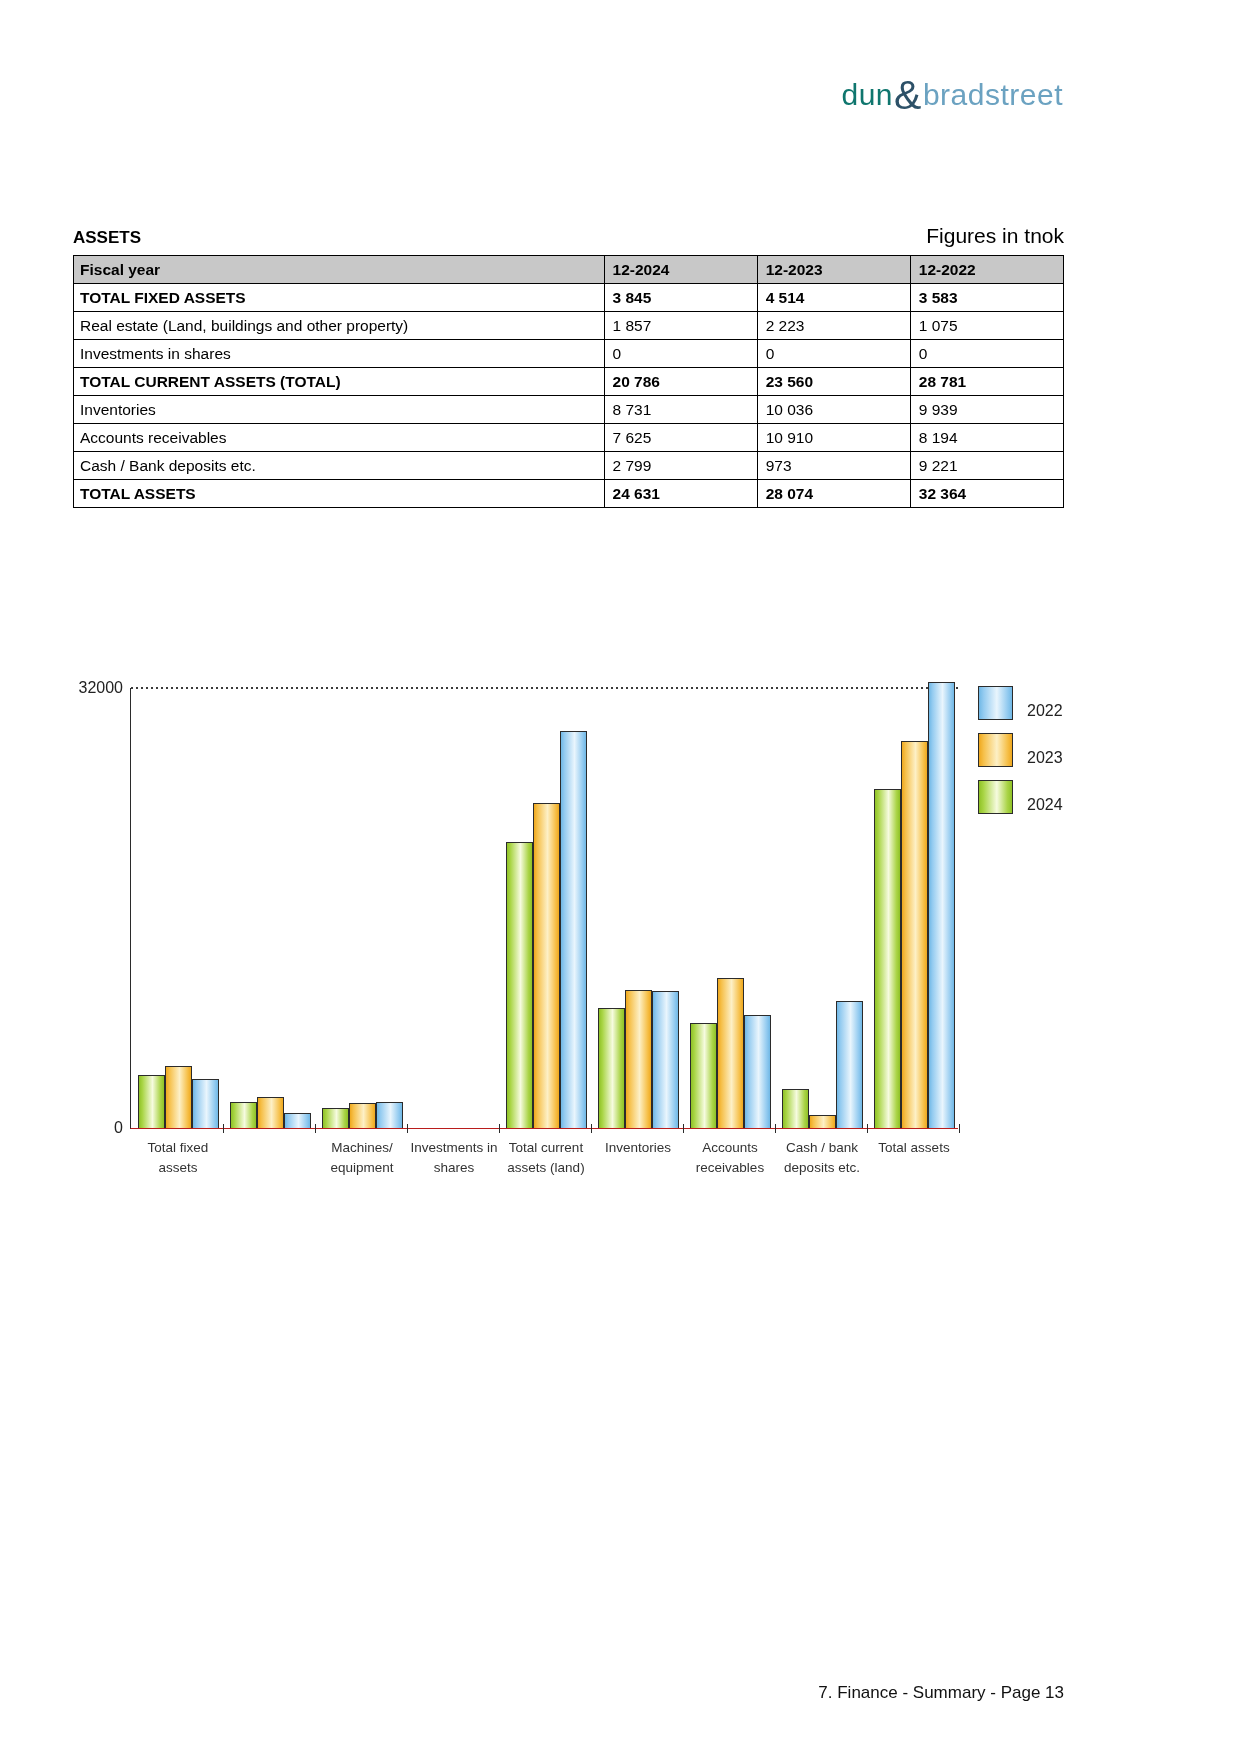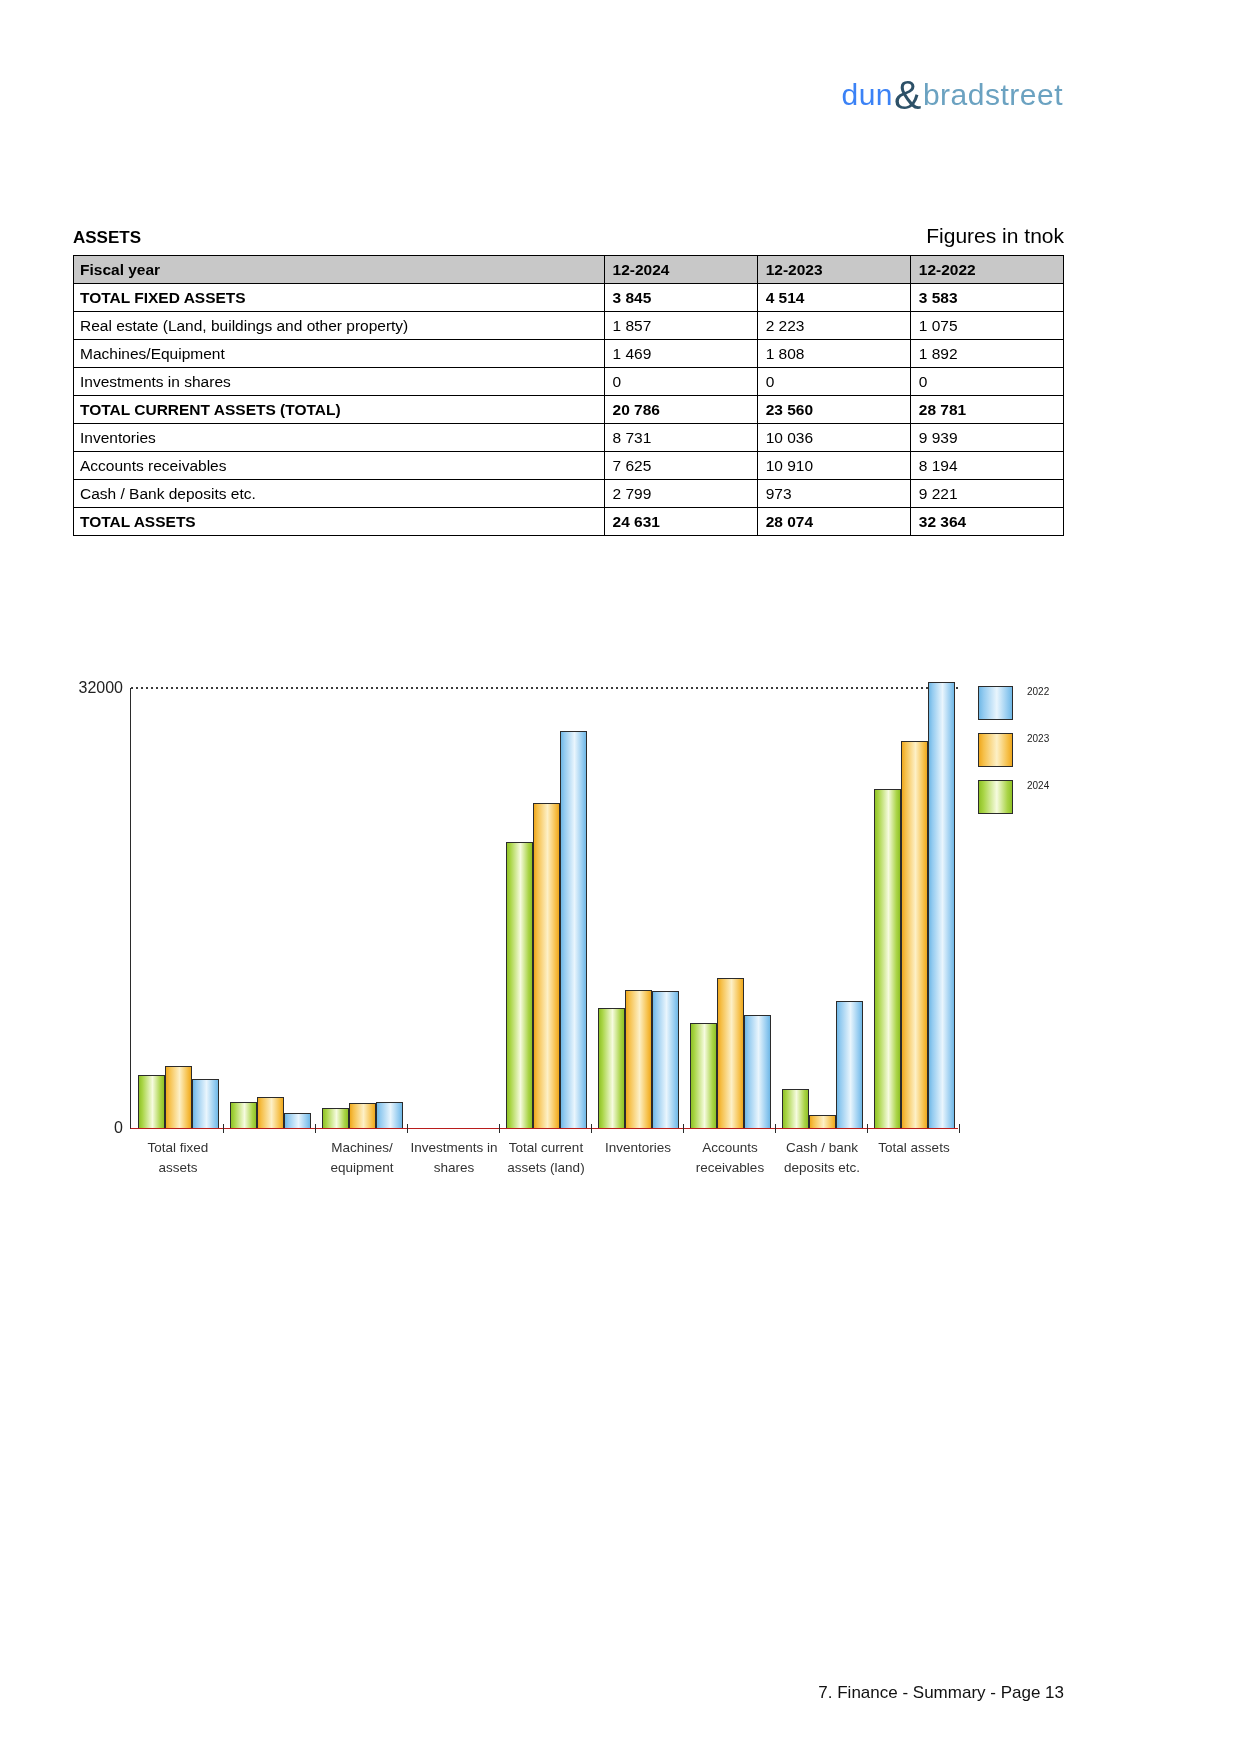--- a/index.html
+++ b/index.html
@@ -4,21 +4,21 @@
 <style>
   * { margin:0; padding:0; box-sizing:border-box; }
   html,body { background:#ffffff; }
   body {
     position:relative; width:1241px; height:1754px;
     font-family:"Liberation Sans", sans-serif; color:#000; overflow:hidden;
   }
 
   
   .logo { position:absolute; top:72px; right:178px; font-size:30px; letter-spacing:.5px; white-space:nowrap; }
-  .logo .part1 { color:#3b82f6; font-weight:500; }
+  .logo .part1 { color:#0f766e; font-weight:500; }
   .logo .amp   { color:#2d5168; font-size:41px; font-weight:400; vertical-align:-4px; margin:0 1px; }
   .logo .part2 { color:#6ba2c1; font-weight:400; }
 
   
   .heading-row { position:absolute; top:224px; left:73px; width:991px; display:flex; justify-content:space-between; align-items:baseline; }
   .page-title { font-size:17px; font-weight:bold; }
   .unit-note  { font-size:21px; }
 
   
   .tbl-wrap { position:absolute; top:255px; left:73px; width:991px; }
@@ -53,21 +53,21 @@
     font-size:13.5px; line-height:19.5px; color:#333; white-space:pre-line;
   }
 
   
   .legend { position:absolute; left:978px; top:686px; width:130px; }
   .legend-item { position:absolute; left:0; height:36px; }
   .legend-swatch { position:absolute; left:0; top:0; width:35px; height:34px; border:1px solid #2b2b2b; }
   .sw-2022 { background:linear-gradient(90deg,#70b8e6 0%,#94cbf0 14%,#e9f5fd 54%,#94cbf0 86%,#70b8e6 100%); }
   .sw-2023 { background:linear-gradient(90deg,#efa81e 0%,#f6c04a 14%,#fdf0c6 54%,#f6c04a 86%,#efa81e 100%); }
   .sw-2024 { background:linear-gradient(90deg,#8fc226 0%,#a9d546 14%,#f6fbdf 54%,#aad447 86%,#8fc226 100%); }
-  .legend-text { position:absolute; left:49px; top:0; font-size:10px; color:#222; }
+  .legend-text { position:absolute; left:49px; top:16px; font-size:16px; color:#222; }
 
   
   .footer { position:absolute; right:177px; top:1683px; font-size:17px; color:#111; }
 </style>
 </head>
 <body>
 
 <div class="logo">
   <span class="part1">dun</span><span class="amp">&amp;</span><span class="part2">bradstreet</span>
 </div>
@@ -98,26 +98,20 @@
           <td class="cell-label" style="font-weight: bold;">TOTAL FIXED ASSETS</td>
           <td class="cell-num">3 845</td>
           <td class="cell-num">4 514</td>
           <td class="cell-num">3 583</td>
         </tr>
         <tr>
           <td class="cell-label">Real estate (Land, buildings and other property)</td>
           <td class="cell-num">1 857</td>
           <td class="cell-num">2 223</td>
           <td class="cell-num">1 075</td>
-        </tr>
-        <tr>
-          <td class="cell-label">Machines/Equipment</td>
-          <td class="cell-num">1 469</td>
-          <td class="cell-num">1 808</td>
-          <td class="cell-num">1 892</td>
         </tr>
         <tr>
           <td class="cell-label">Investments in shares</td>
           <td class="cell-num">0</td>
           <td class="cell-num">0</td>
           <td class="cell-num">0</td>
         </tr>
         <tr class="bold">
           <td class="cell-label" style="font-weight: bold;">TOTAL CURRENT ASSETS (TOTAL)</td>
           <td class="cell-num">20 786</td>

